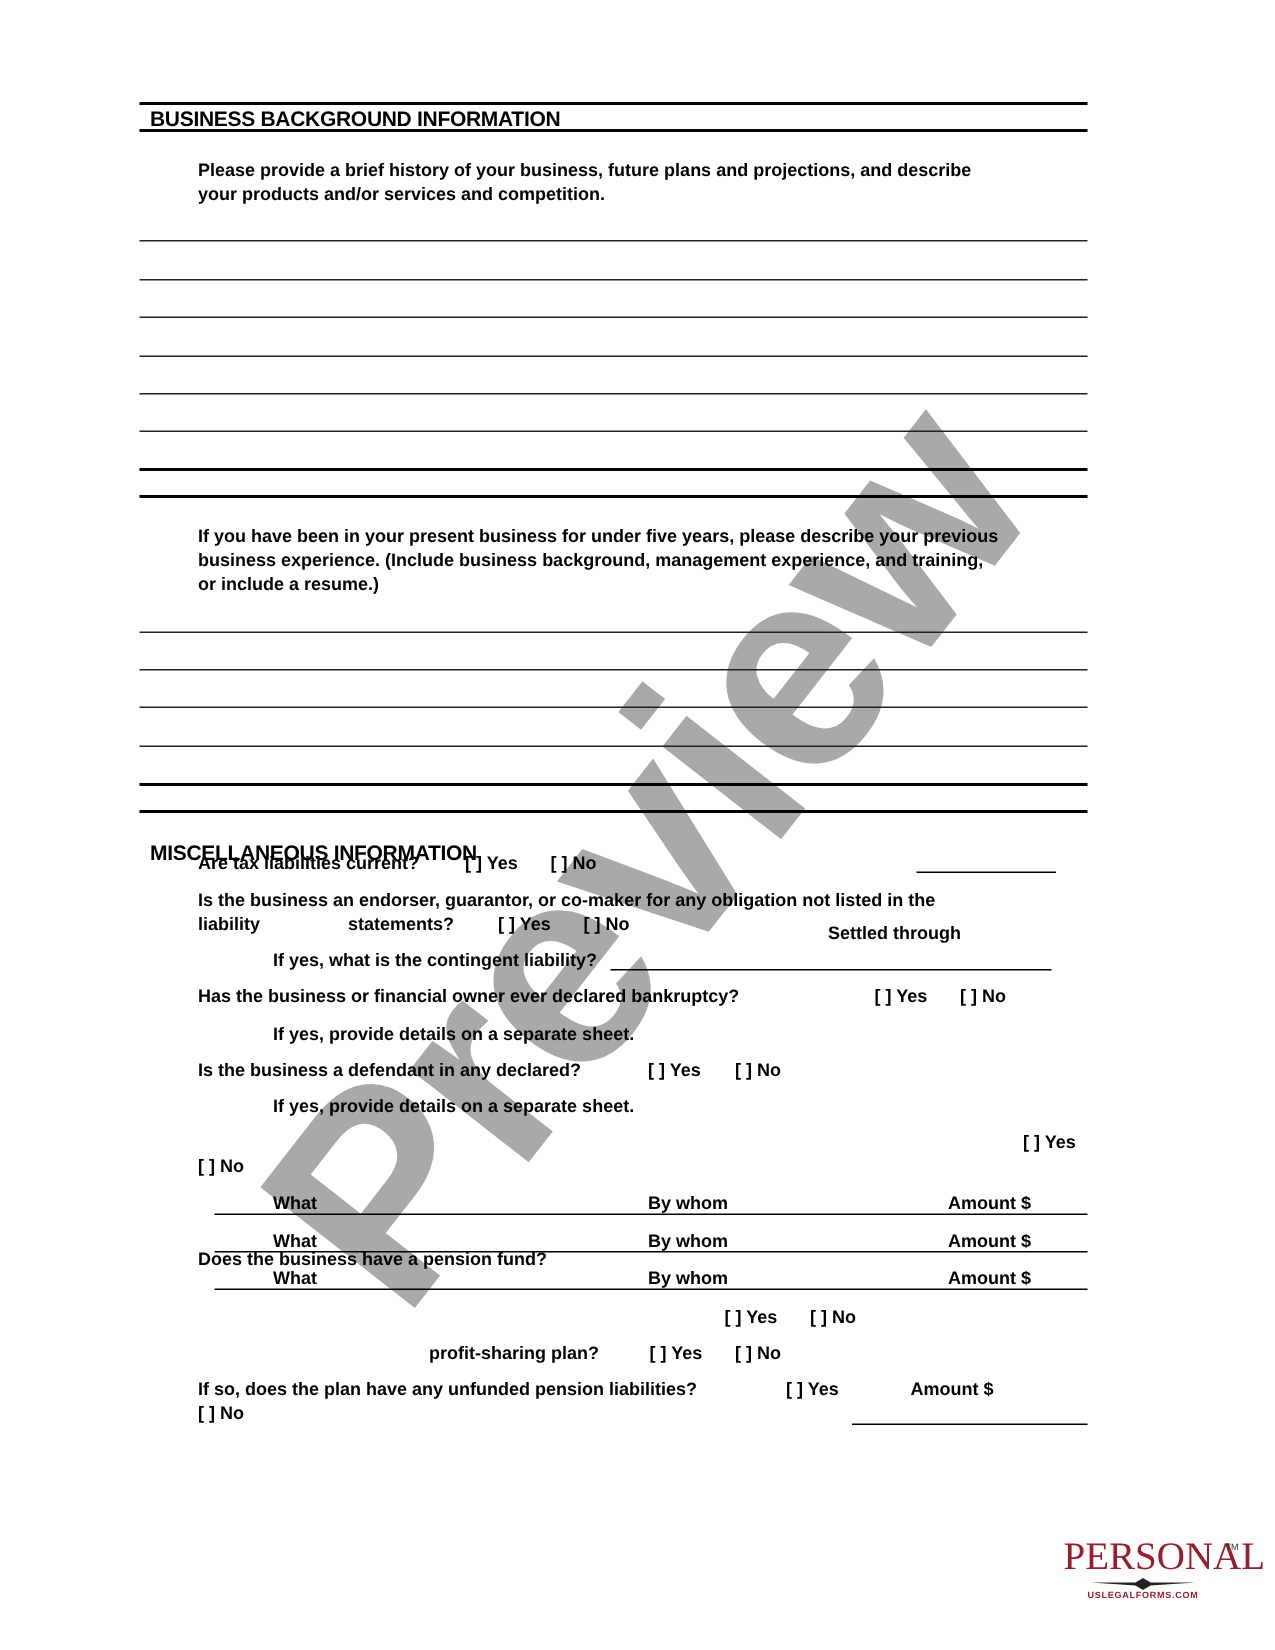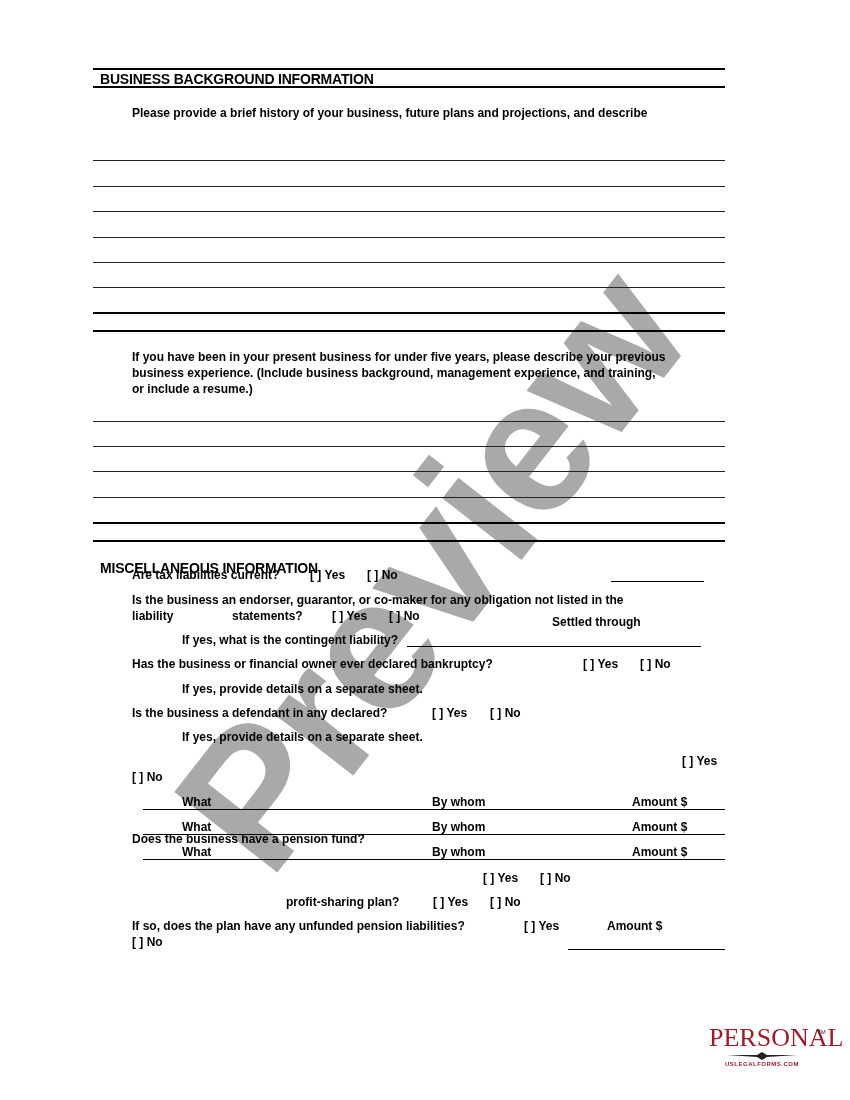--- a/index.html
+++ b/index.html
@@ -28,20 +28,21 @@
 
   <div class="watermark">
     <span>Preview</span>
   </div>
 
   <div class="hrule thick" style="top:68px;"></div>
   <div class="sechead" style="top:71px;">BUSINESS BACKGROUND INFORMATION</div>
   <div class="hrule thick" style="top:86px;"></div>
 
   <div class="t" style="left:100px; top:105px;">Please provide a brief history of your business, future plans and projections, and describe</div>
+  <div class="t" style="left:100px; top:121px;">your products and/or services and competition.</div>
 
   <div class="hrule thin" style="top:160px;"></div>
   <div class="hrule thin" style="top:186px;"></div>
   <div class="hrule thin" style="top:211px;"></div>
   <div class="hrule thin" style="top:237px;"></div>
   <div class="hrule thin" style="top:262px;"></div>
   <div class="hrule thin" style="top:287px;"></div>
 
   <div class="hrule thick" style="top:312px;"></div>
   <div class="hrule thick" style="top:330px;"></div>

